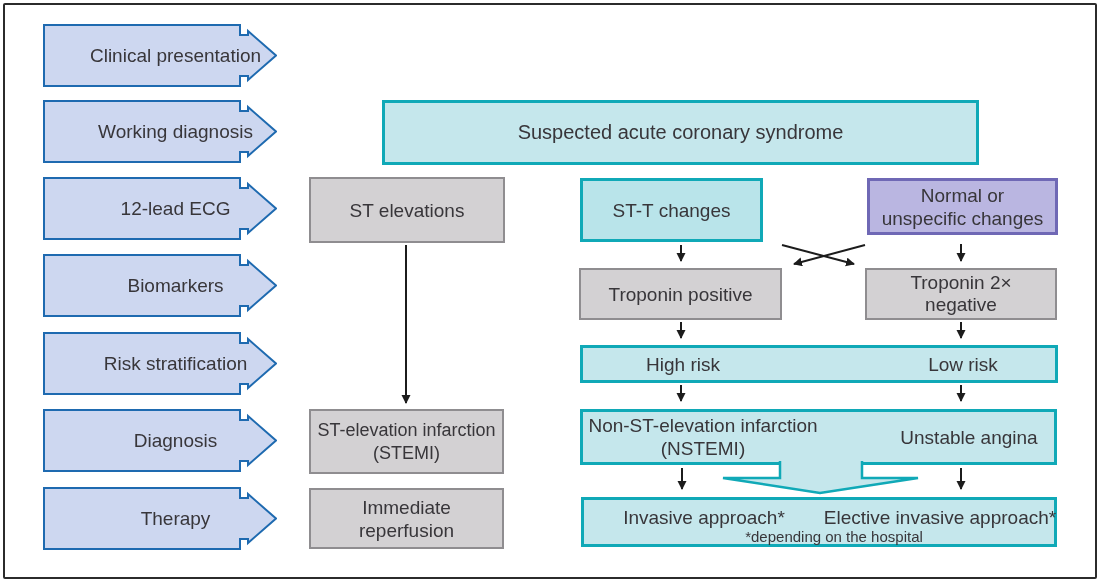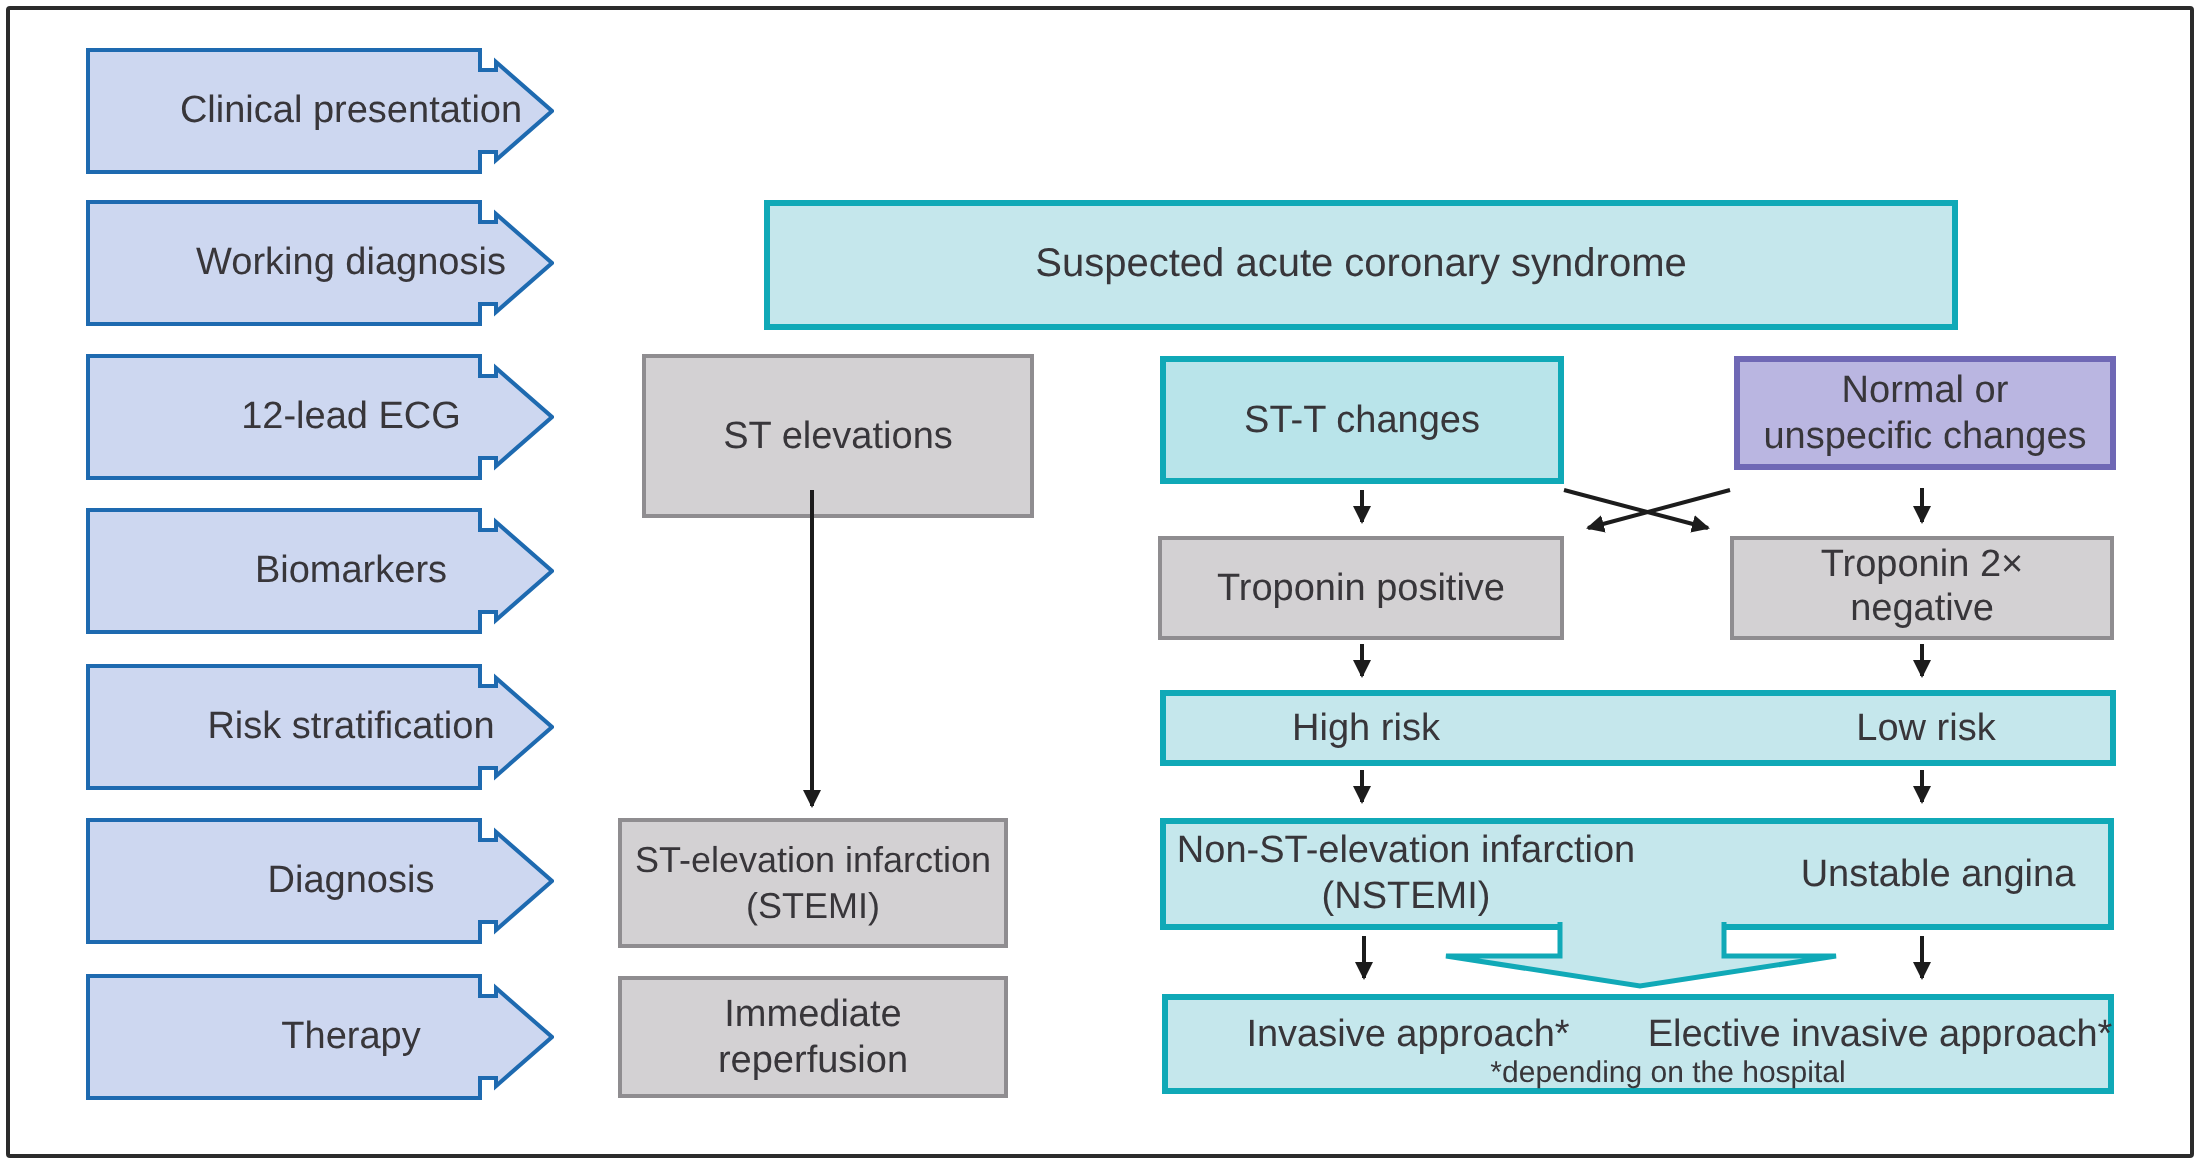--- a/index.html
+++ b/index.html
@@ -82,22 +82,22 @@
   </div>
   <div class="rowlabel" style="top:487px">
     <svg width="234" height="63" viewBox="0 0 234 63">
         <polygon class="arrowpoly" points="1,1 197,1 197,11 205,11 205,7 233,31.5 205,56 205,52 197,52 197,62 1,62"></polygon>
       </svg>
     <span class="lbl">Therapy</span>
   </div>
 
   <div class="abs box teal nowrap" style="left:382px;top:100px;width:597px;height:65px;font-size:20px;">Suspected acute coronary syndrome</div>
 
-  <div class="abs box gray nowrap" style="left:309px;top:177px;width:196px;height:82px;margin-left:12px;">ST elevations</div>
-  <div class="abs box tealalt nowrap" style="left:580px;top:178px;width:202px;height:64px;">ST-T changes</div>
+  <div class="abs box gray nowrap" style="left:309px;top:177px;width:196px;height:66px;">ST elevations</div>
+  <div class="abs box tealalt nowrap" style="left:580px;top:178px;width:183px;height:64px;">ST-T changes</div>
   <div class="abs box purple" style="left:867px;top:178px;width:191px;height:57px;">
     <span class="nowrap">Normal or</span>
     <span class="nowrap">unspecific changes</span>
   </div>
 
   <div class="abs box gray nowrap" style="left:579px;top:268px;width:203px;height:52px;">Troponin positive</div>
   <div class="abs box gray" style="left:865px;top:268px;width:192px;height:52px;line-height:22px;">
     <span class="nowrap">Troponin 2×</span>
     <span class="nowrap">negative</span>
   </div>

